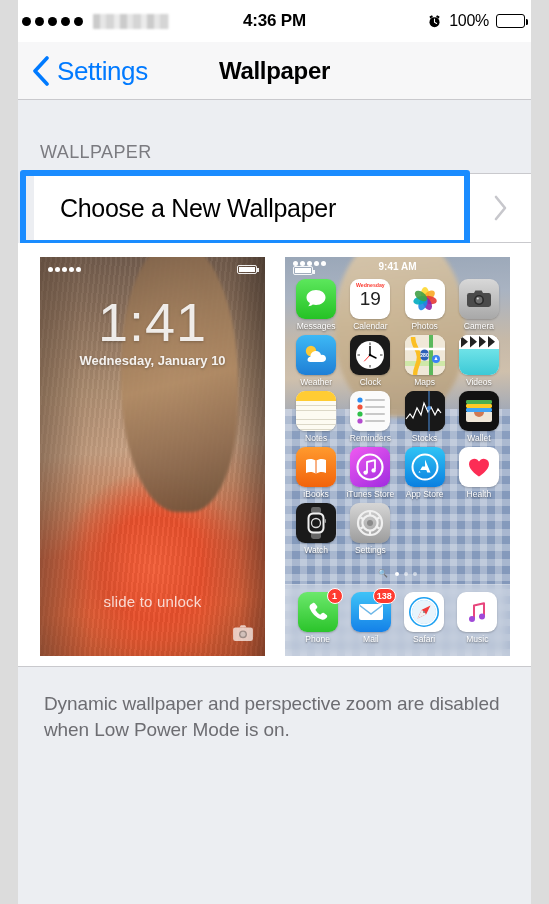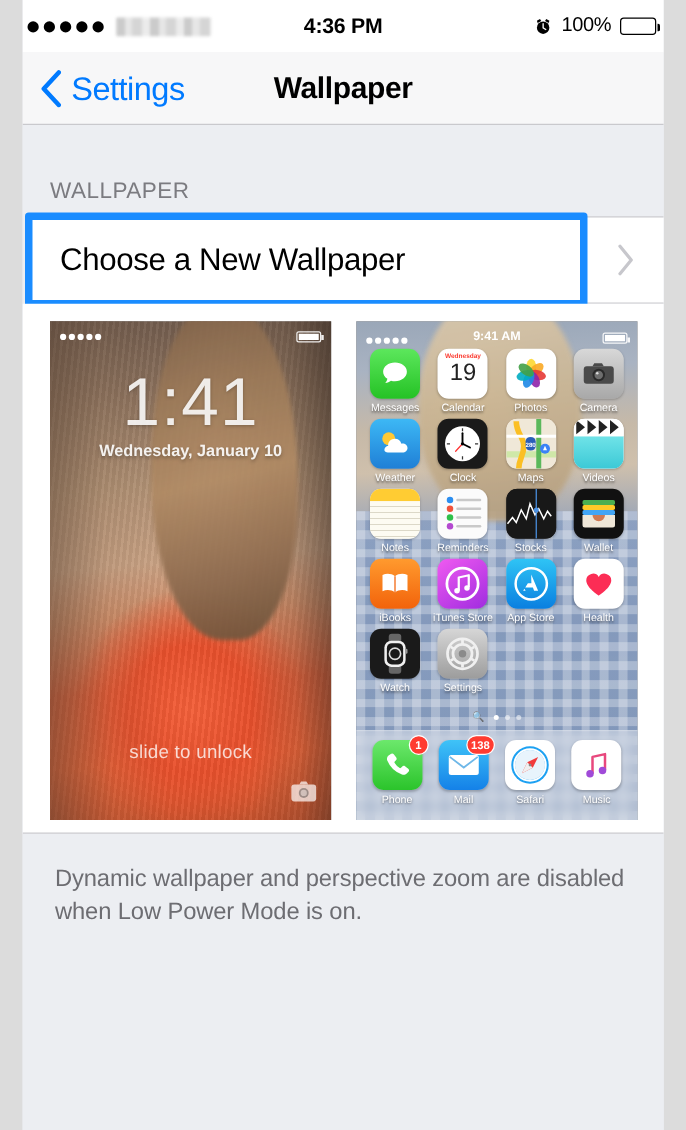--- a/index.html
+++ b/index.html
@@ -96,21 +96,21 @@
   
   #content { position: relative; height: 804px; background: #eceef2; }
   #section-header {
     padding: 42px 0 10px 22px;
     font-size: 18px; color: #7b7b80; letter-spacing: .4px;
   }
 
   
   #choose-row-wrap { position: relative; height: 70px; }
   #choose-row {
-    position: absolute; left: 4px; right: 0; top: 0; height: 70px;
+    position: absolute; left: 16px; right: 0; top: 0; height: 70px;
     background: #ffffff;
     border-top: 1px solid #c9c9cd;
     border-bottom: 1px solid #c9c9cd;
     display: flex; align-items: center;
     cursor: pointer;
   }
   #choose-label {
     margin-left: 26px;
     font-size: 25px; color: #000; letter-spacing: -.3px;
   }
@@ -230,22 +230,22 @@
   }
   #home-art:after {
     content: ""; position: absolute;
     left: 22%; top: -6%; width: 58%; height: 46%;
     border-radius: 48% 50% 44% 46%;
     background: linear-gradient(170deg,#e0cdb0 0%, #cbb694 45%, #b49d7c 100%);
     filter: blur(2px); opacity: .9;
   }
   #home-sb {
     position: absolute; top: 4px; left: 0; right: 0; height: 14px;
-    display: flex; align-items: flex-end; justify-content: space-between;
-    padding: 0 8px; z-index: 5;
+    display: flex; align-items: flex-start; justify-content: space-between;
+    padding: 0 8px; z-index: 5; flex-direction: column;
   }
   #home-sb .dots { gap: 2px; }
   #home-sb .dot { width: 5px; height: 5px; background: #fff; }
   #home-time {
     position: absolute; left: 0; right: 0; text-align: center;
     font-size: 10px; font-weight: 600; color: #fff;
   }
   #icon-grid {
     position: absolute; left: 0; right: 0; top: 22px; bottom: 78px;
     display: grid; grid-template-columns: repeat(4, 1fr);

